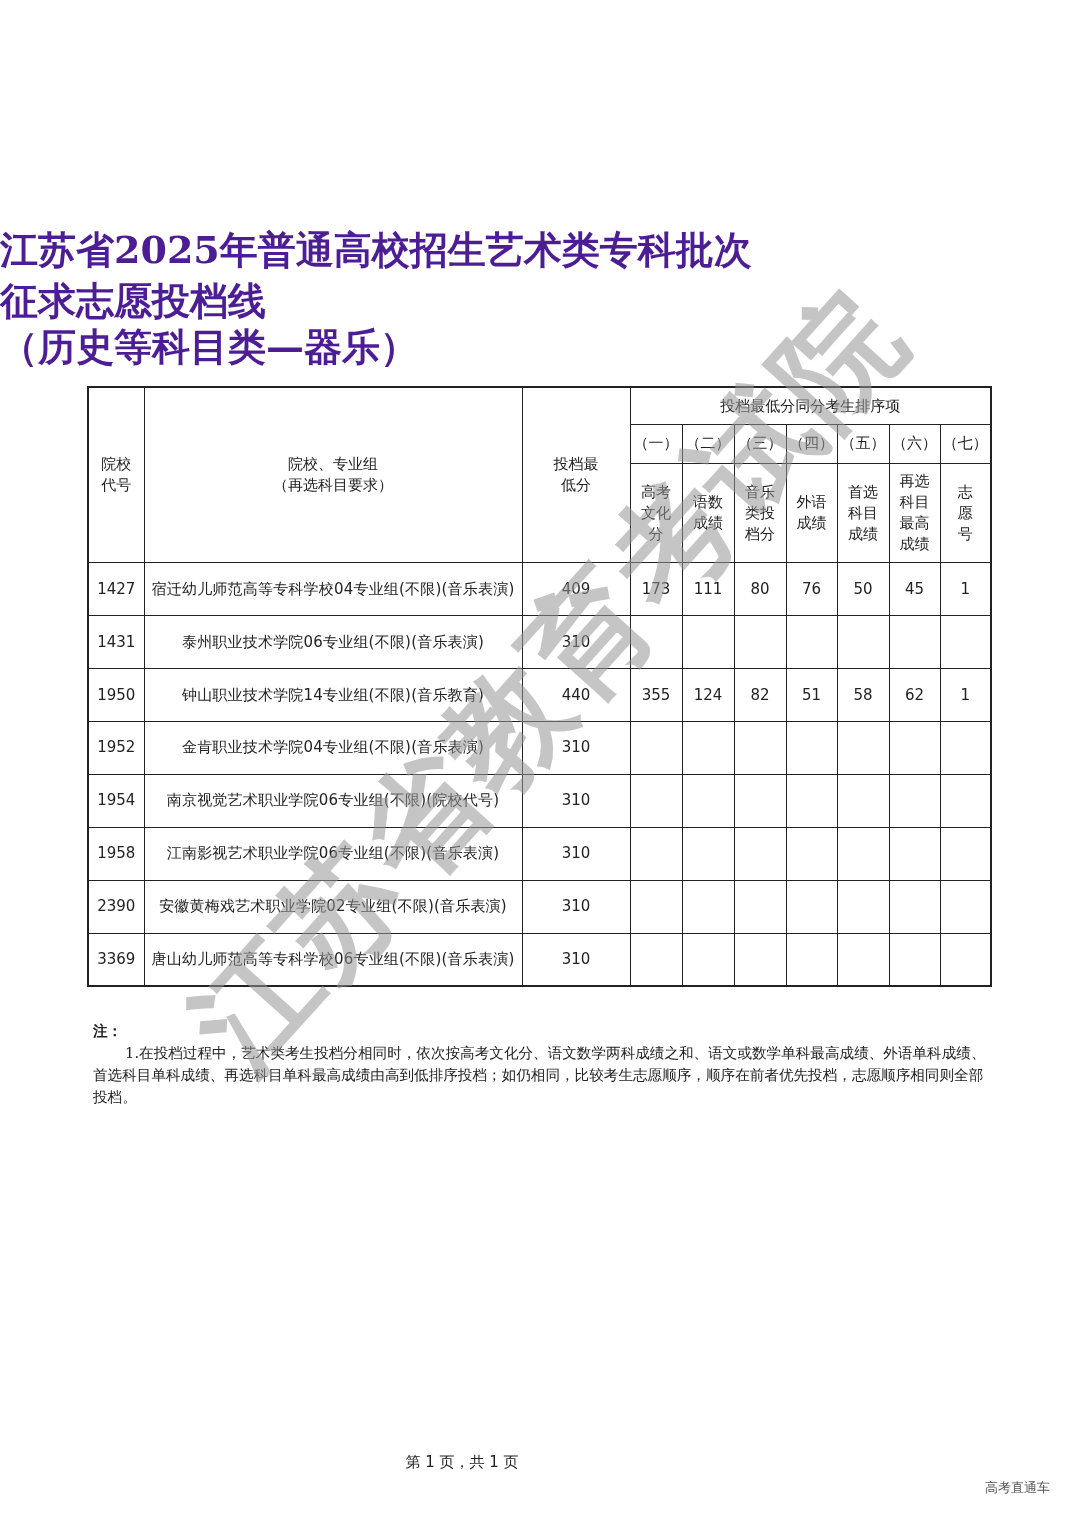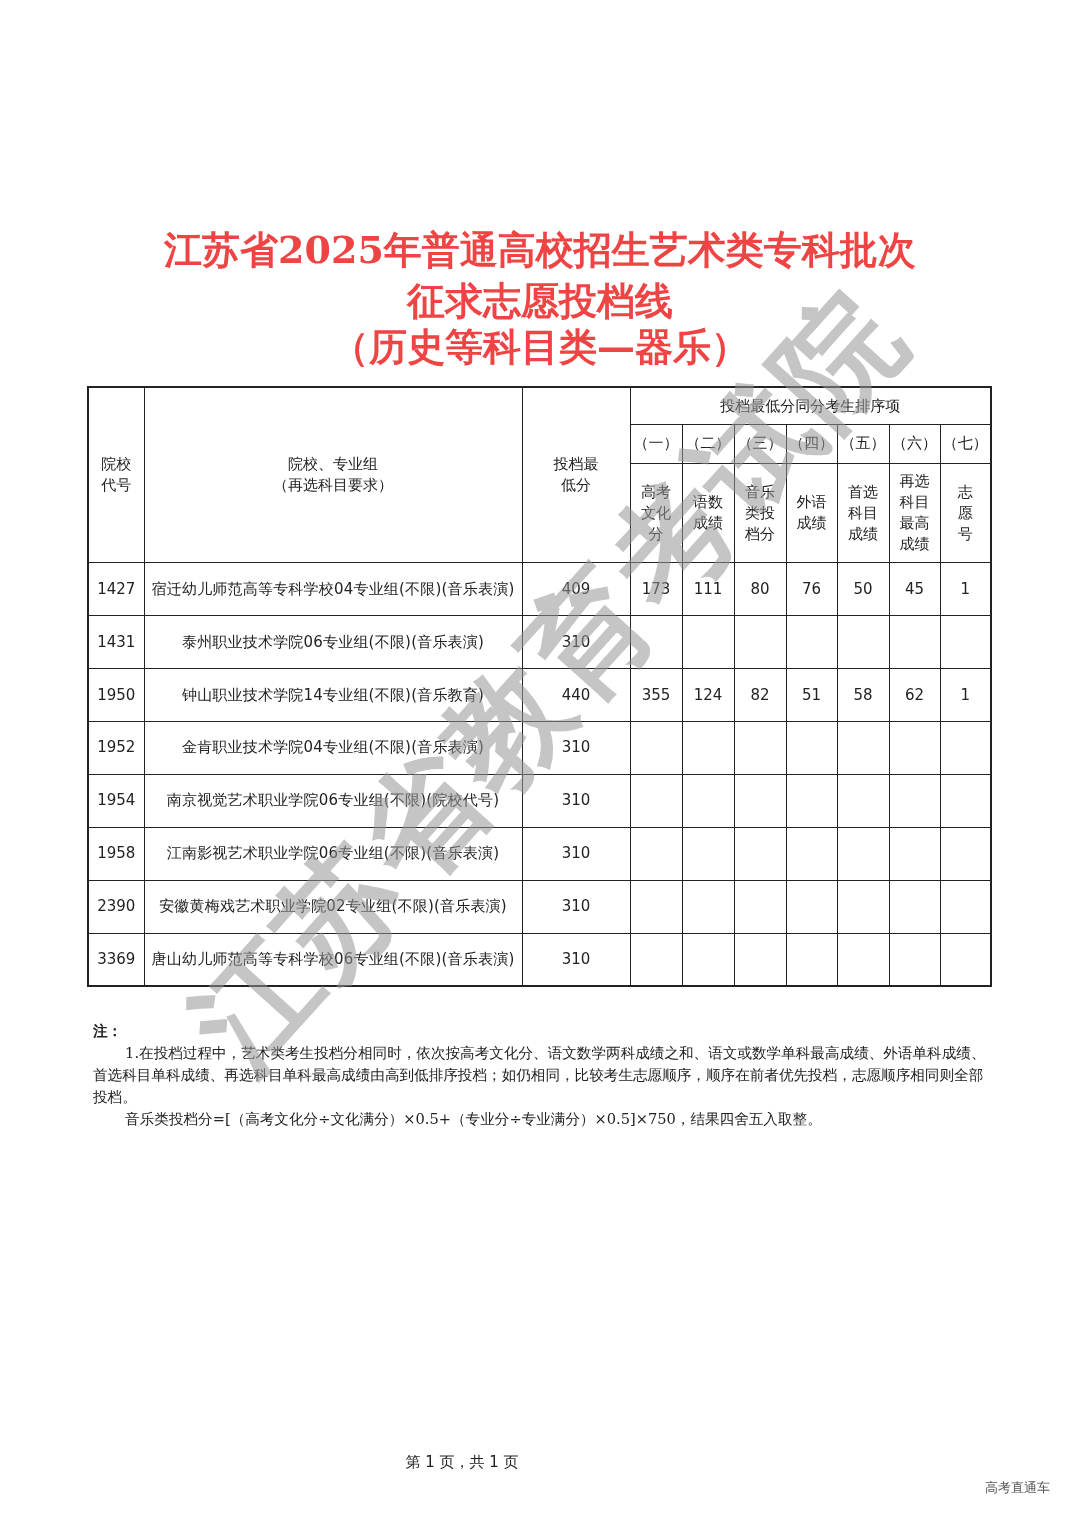--- a/index.html
+++ b/index.html
@@ -1,23 +1,23 @@
 <!DOCTYPE html>
 <html><head>
 <meta charset="utf-8">
 <style>
   html, body { margin: 0; padding: 0; }
   body {
     width: 1080px; height: 1527px; background: #ffffff; position: relative;
     overflow: hidden; font-family: "DejaVu Serif", "Liberation Serif", serif; color: #1a1a1a;
   }
   .title {
-    position: absolute; left: 0; width: 1080px; text-align: center;
+    position: absolute; left: 0; width: 1080px; 
     font-family: "DejaVu Serif", "Liberation Serif", serif; font-weight: bold;
-    font-size: 38px; line-height: 48px; color: #ef4444;
+    font-size: 38px; line-height: 48px; color: #4c1d95;
   }
   .title.l1 { top: 226px; }
   .title.l2 { top: 277px; }
   .title.l3 { top: 323px; }
 
   table.grid {
     position: absolute; left: 87px; top: 386px; width: 903px; height: 601px;
     border-collapse: collapse; table-layout: fixed;
     border: 2px solid #222;
   }
@@ -206,19 +206,18 @@
     <td class="num"></td>
     <td class="num"></td>
     <td class="num"></td>
   </tr>
 </tbody>
   </table>
 
 <div class="notes">
   <div class="hd">注：</div>
   <p>1.在投档过程中，艺术类考生投档分相同时，依次按高考文化分、语文数学两科成绩之和、语文或数学单科最高成绩、外语单科成绩、首选科目单科成绩、再选科目单科最高成绩由高到低排序投档；如仍相同，比较考生志愿顺序，顺序在前者优先投档，志愿顺序相同则全部投档。</p>
-  <p>音乐类投档分=[（高考文化分÷文化满分）×0.5+（专业分÷专业满分）×0.5]×750，结果四舍五入取整。</p>
 </div>
 
 <div class="watermark">江苏省教育考试院</div>
 
 <div class="footer">第 1 页，共 1 页</div>
 <div class="brand">高考直通车</div>
 
 </body></html>

